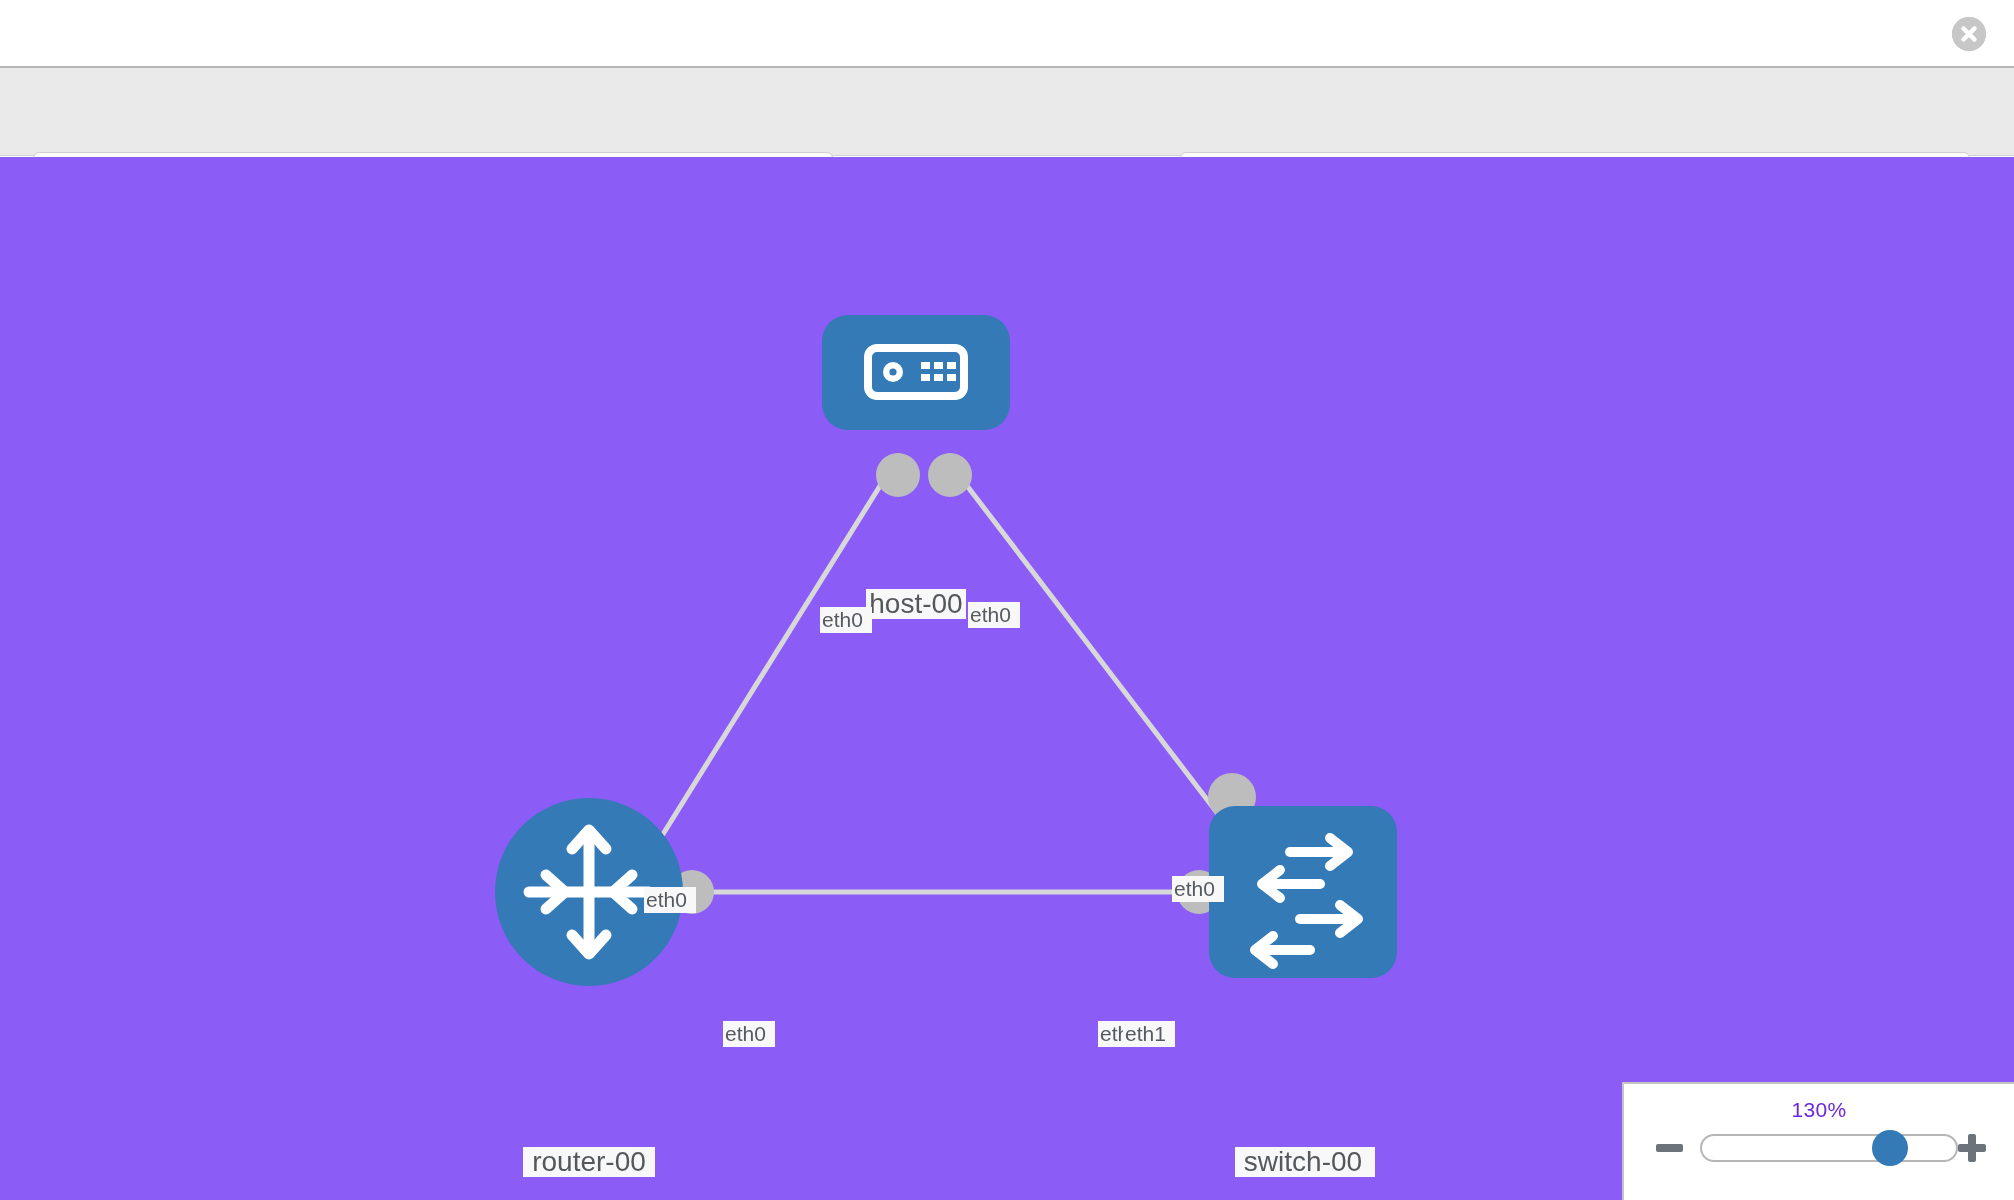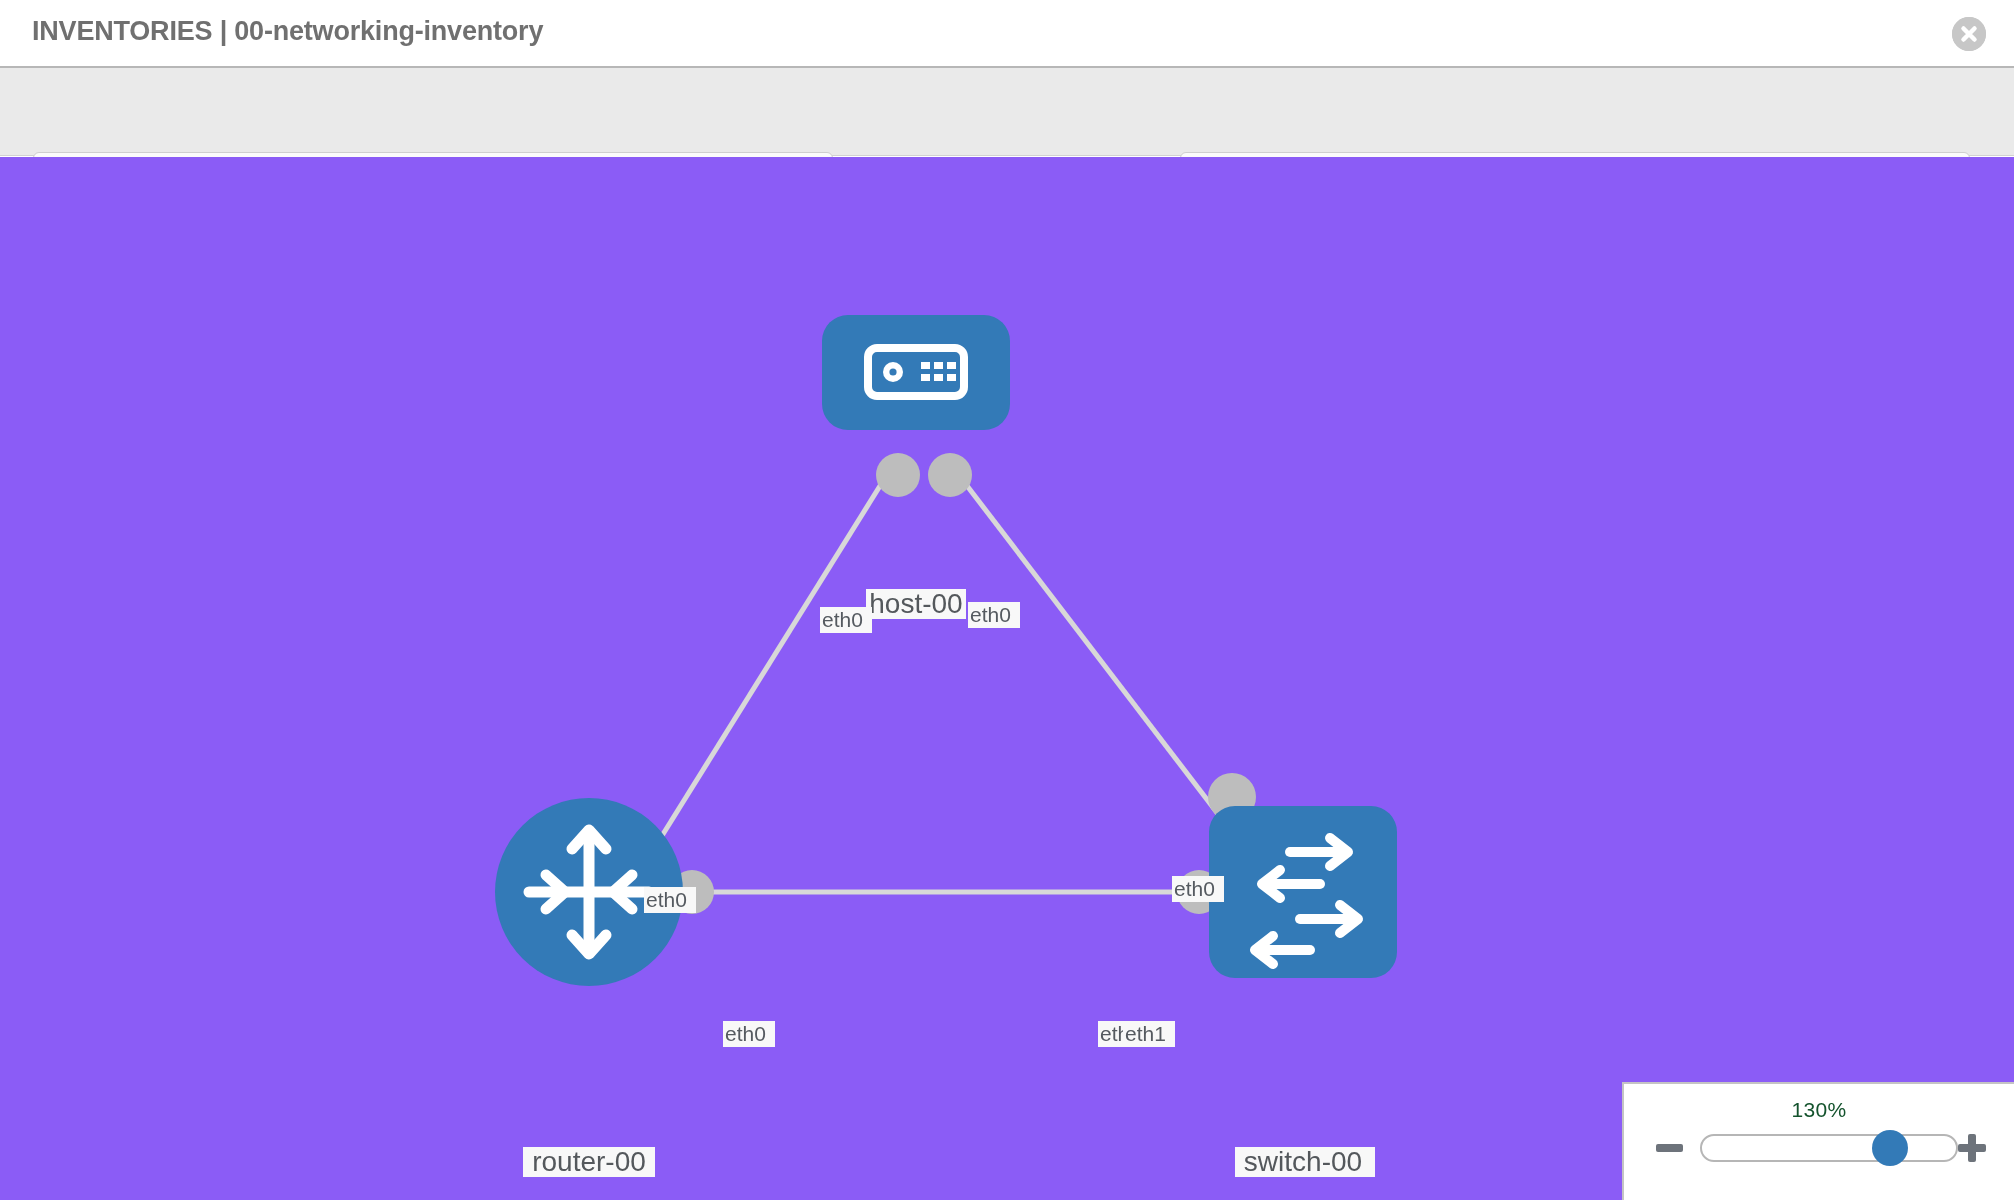--- a/index.html
+++ b/index.html
@@ -154,21 +154,21 @@
     background: #ffffff;
     border-top: 2px solid #c4c4c4;
     border-left: 2px solid #c4c4c4;
   }
   .zoom-value {
     position: absolute;
     top: 14px;
     left: 0; right: 0;
     text-align: center;
     font-size: 21px;
-    color: #14532d;
+    color: #6d28d9;
     letter-spacing: 0.3px;
   }
   .zoom-minus, .zoom-plus {
     position: absolute;
     top: 48px;
     width: 32px; height: 32px;
     cursor: pointer;
   }
   .zoom-minus { left: 30px; }
   .zoom-plus  { right: 26px; }
@@ -201,21 +201,20 @@
     background: #337ab7;
     cursor: pointer;
   }
 </style>
 </head>
 <body>
 
 <div id="app">
 
   <div class="header">
-    <div class="header-title">INVENTORIES | 00-networking-inventory</div>
 
     <div class="close-btn">
       <svg width="34" height="34" viewBox="0 0 34 34">
         <circle cx="17" cy="17" r="17" fill="#c7c7c7"></circle>
         <path d="M11.5 11.5 L22.5 22.5 M22.5 11.5 L11.5 22.5" stroke="#ffffff" stroke-width="4.5" stroke-linecap="round"></path>
       </svg>
     </div>
   </div>
 
   <div class="toolbar">

